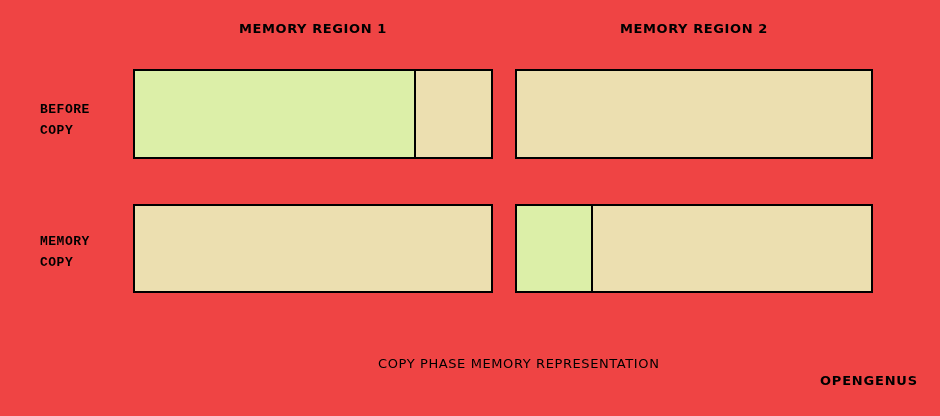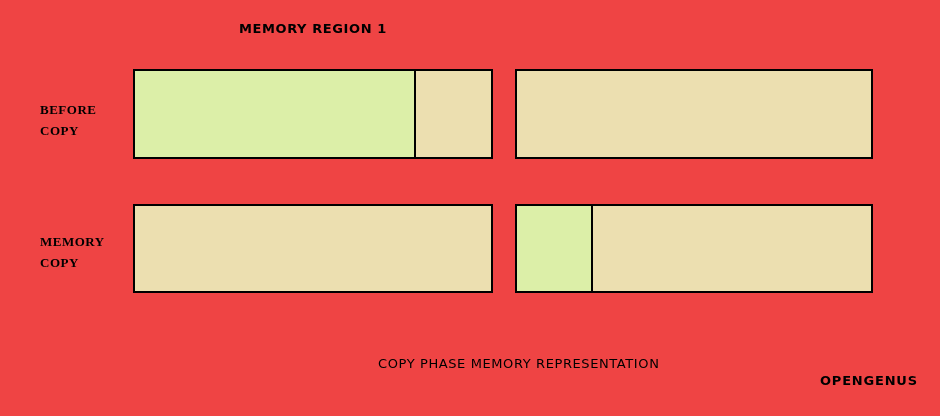--- a/index.html
+++ b/index.html
@@ -24,21 +24,21 @@
     font-family: "DejaVu Sans", sans-serif;
     font-size: 13px;
     font-weight: bold;
     letter-spacing: 0.6px;
     color: #000000;
     white-space: nowrap;
     text-align: center;
   }
   .row-label {
     position: absolute;
-    font-family: Liberation Serif, serif;
+    font-family: Liberation Mono, monospace;
     font-size: 13px;
     font-weight: bold;
     letter-spacing: 0.5px;
     color: #000000;
     white-space: nowrap;
     line-height: 21px;
   }
   .caption {
     position: absolute;
     font-family: "DejaVu Sans", sans-serif;
@@ -76,20 +76,21 @@
     border-left: 2px solid #000000;
   }
 </style>
 </head>
 <body>
 
 <div id="canvas">
 
   <div class="col-title" style="left:133px; top:21px; width:360px;">MEMORY REGION 1</div>
 
+  <div class="col-title" style="left:515px; top:21px; width:358px;">MEMORY REGION 2</div>
 
   <div class="row-label" style="left:40px; top:99px;">
     <div>BEFORE</div>
     <div>COPY</div>
   </div>
 
   <div class="row-label" style="left:40px; top:231px;">
     <div>MEMORY</div>
     <div>COPY</div>
   </div>

